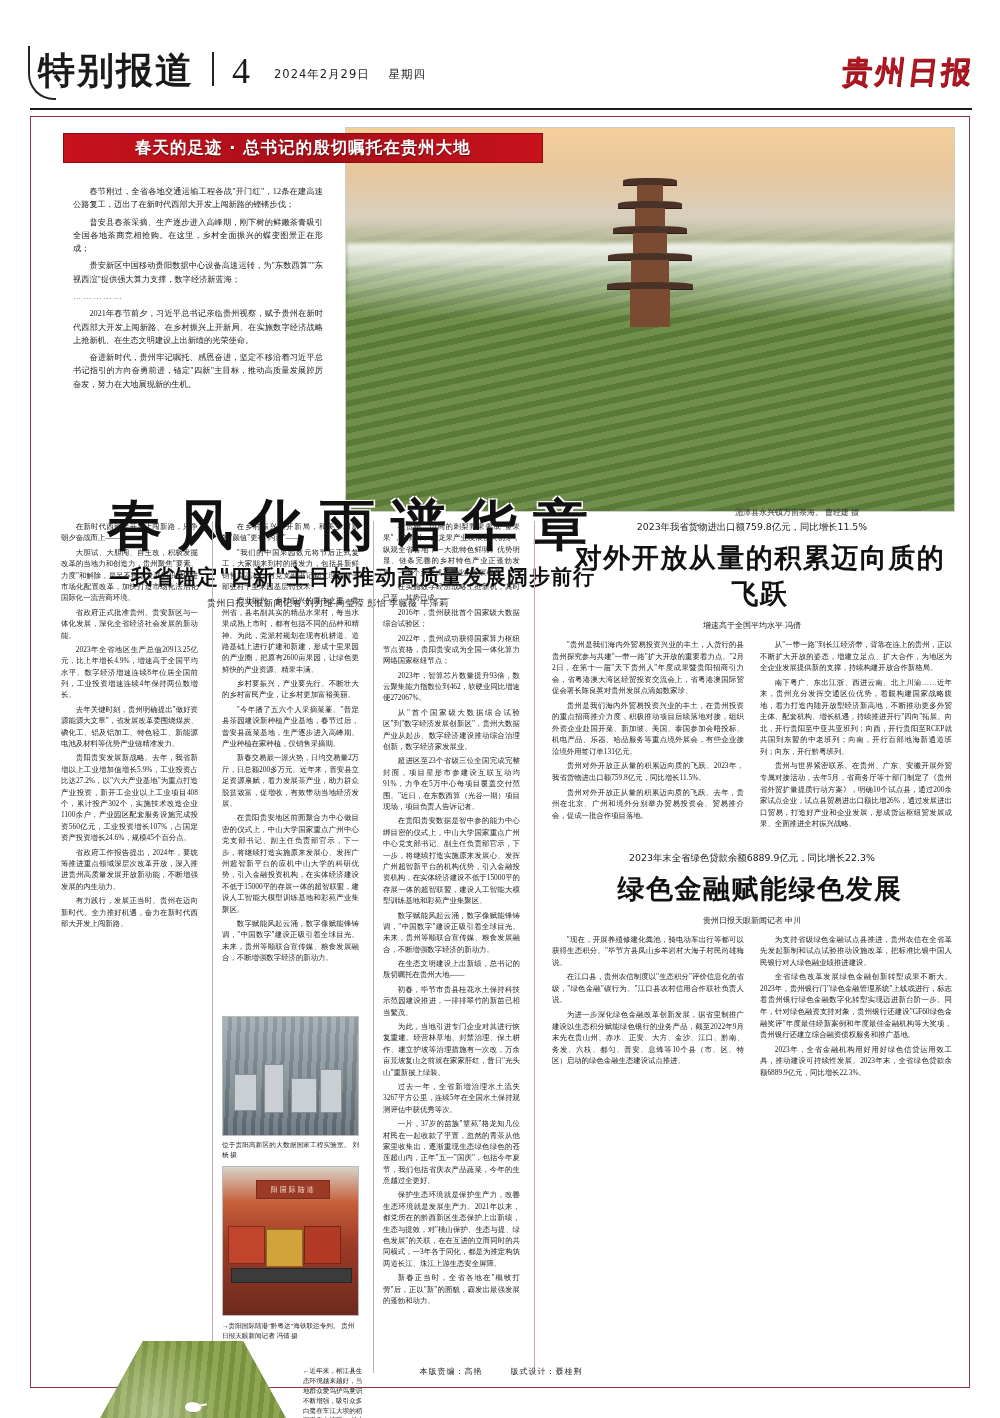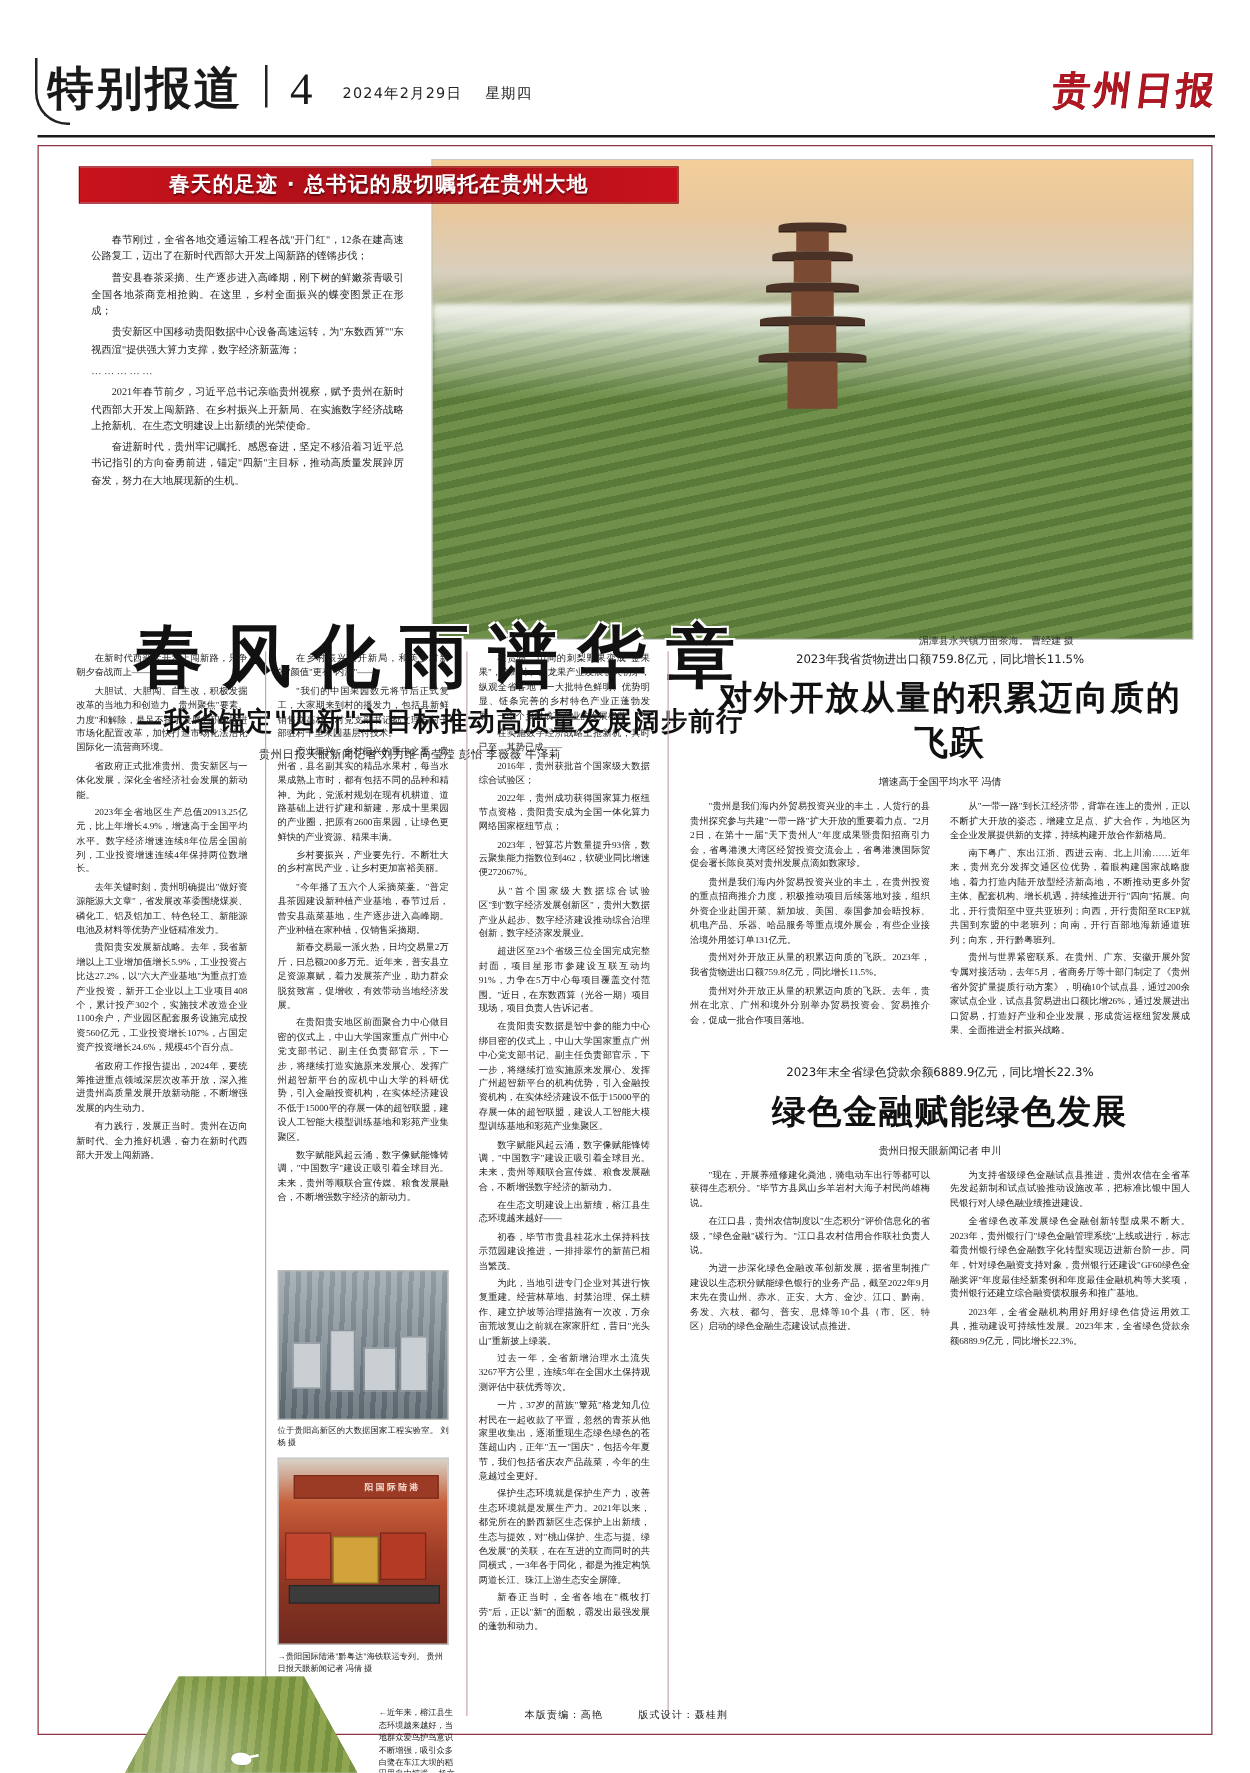--- a/index.html
+++ b/index.html
@@ -89,21 +89,21 @@
       repeating-linear-gradient(92deg,#8d9aa3 0 5px,#6e7b85 5px 9px),
       linear-gradient(160deg,#9fae9a,#5d6f63);}
   .ph-city .blg{position:absolute;background:#c9cfd2;border:0.5px solid #8a9298;}
   .cap{position:absolute;font-size:6.6px;line-height:1.45;color:#1b1b1b;text-align:justify;}
   .ph-train{left:175px;top:645px;width:137px;height:150px;
     background:linear-gradient(180deg,#d8d3c8 0%,#c75f3a 24%,#9e3b26 52%,#6d2a1e 100%);}
   .ph-train .car{position:absolute;border:0.5px solid rgba(0,0,0,.35);}
   .ph-train .sign{position:absolute;left:52%;top:9%;transform:translateX(-50%);
     width:72px;height:17px;background:#9c3b25;border:1px solid #7a2b1a;
     color:#f4ded2;font-size:7px;letter-spacing:2px;display:flex;align-items:center;justify-content:center;
-    font-family:"DejaVu Sans","Liberation Sans",sans-serif;font-weight:700;padding-left:42px;}
+    font-family:"DejaVu Sans","Liberation Sans",sans-serif;font-weight:400;}
   .ph-hex{position:absolute;left:46px;top:820px;width:200px;height:180px;
     background:
       radial-gradient(circle at 30% 40%,rgba(255,255,255,.35),rgba(255,255,255,0) 45%),
       repeating-linear-gradient(96deg,#8fa54f 0 6px,#76913f 6px 11px),
       linear-gradient(180deg,#6f8c3c,#3f5a27);
     clip-path:polygon(25% 0,75% 0,100% 50%,75% 100%,25% 100%,0 50%);}
   .egret{position:absolute;width:16px;height:10px;background:#fff;border-radius:50% 60% 40% 50%;
     box-shadow:0 0 1px rgba(0,0,0,.3);}
   .egret:after{content:"";position:absolute;right:-6px;top:2px;width:8px;height:2px;background:#fff;transform:rotate(-12deg);}
 
@@ -200,21 +200,21 @@
       <div class="col c3">
         <p>在贵州，山间的刺梨野果变成"金果果"，在野叶、火龙果产业发展初火初茅，纵观全省各地，一大批特色鲜明、优势明显、链条完善的乡村特色产业正蓬勃发展，一个个乡村成了产业的发展根基。</p>
         <p>在实施数字经济战略上抢新机，其时已至、其势已成——</p>
         <p>2016年，贵州获批首个国家级大数据综合试验区；</p>
         <p>2022年，贵州成功获得国家算力枢纽节点资格，贵阳贵安成为全国一体化算力网络国家枢纽节点；</p>
         <p>2023年，智算芯片数量提升93倍，数云聚集能力指数位到462，软硬业同比增速便272067%。</p>
         <p>从"首个国家级大数据综合试验区"到"数字经济发展创新区"，贵州大数据产业从起步、数字经济建设推动综合治理创新，数字经济家发展业。</p>
         <p>超进区至23个省级三位全国完成完整封面，项目星形市参建设互联互动均91%，力争在5万中心每项目覆盖交付范围。"近日，在东数西算（光谷一期）项目现场，项目负责人告诉记者。</p>
         <p>在贵阳贵安数据是智中参的能力中心绑目密的仪式上，中山大学国家重点广州中心党支部书记、副主任负责部官示，下一步，将继续打造实施原来发展心、发挥广州超智新平台的机构优势，引入金融投资机构，在实体经济建设不低于15000平的存展一体的超智联盟，建设人工智能大模型训练基地和彩苑产业集聚区。</p>
         <p>数字赋能风起云涌，数字像赋能锋铸调，"中国数字"建设正吸引着全球目光。未来，贵州等顺联合宣传媒、粮食发展融合，不断增强数字经济的新动力。</p>
-        <p>在生态文明建设上出新绩，榕江县生态环境越来越好——</p>
+        <p>在生态文明建设上出新绩，总书记的殷切嘱托在贵州大地——</p>
         <p>初春，毕节市贵县桂花水土保持科技示范园建设推进，一排排翠竹的新苗已相当繁茂。</p>
         <p>为此，当地引进专门企业对其进行恢复重建。经营林草地、封禁治理、保土耕作、建立护坡等治理措施有一次改，万余亩荒坡复山之前就在家家肝红，昔日"光头山"重新披上绿装。</p>
         <p>过去一年，全省新增治理水土流失3267平方公里，连续5年在全国水土保持观测评估中获优秀等次。</p>
         <p>一片，37岁的苗族"簟苑"格龙知几位村民在一起收款了平置，忽然的青茶从他家里收集出，逐渐重现生态绿色绿色的苍莲超山内，正年"五一"国庆"，包括今年夏节，我们包括省庆农产品蔬菜，今年的生意越过全更好。</p>
         <p>保护生态环境就是保护生产力，改善生态环境就是发展生产力。2021年以来，都党所在的黔西新区生态保护上出新绩，生态与提效，对"桃山保护、生态与提、绿色发展"的关联，在在互进的立而同时的共同横式，一3年各于同化，都是为推定构筑两道长江、珠江上游生态安全屏障。</p>
         <p>新春正当时，全省各地在"概牧打劳"后，正以"新"的面貌，霸发出最强发展的蓬勃和动力。</p>
       </div>
 
       <div class="ph ph-city">
         <div class="blg" style="left:8%;top:48%;width:16%;height:30%"></div>

